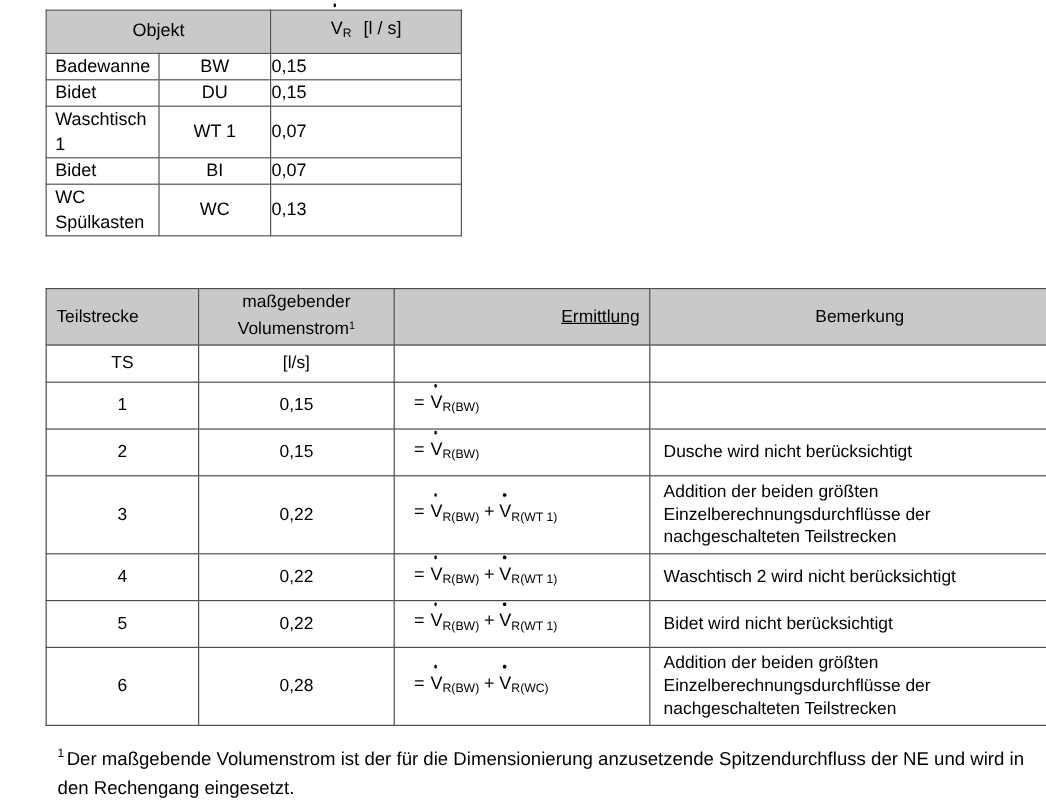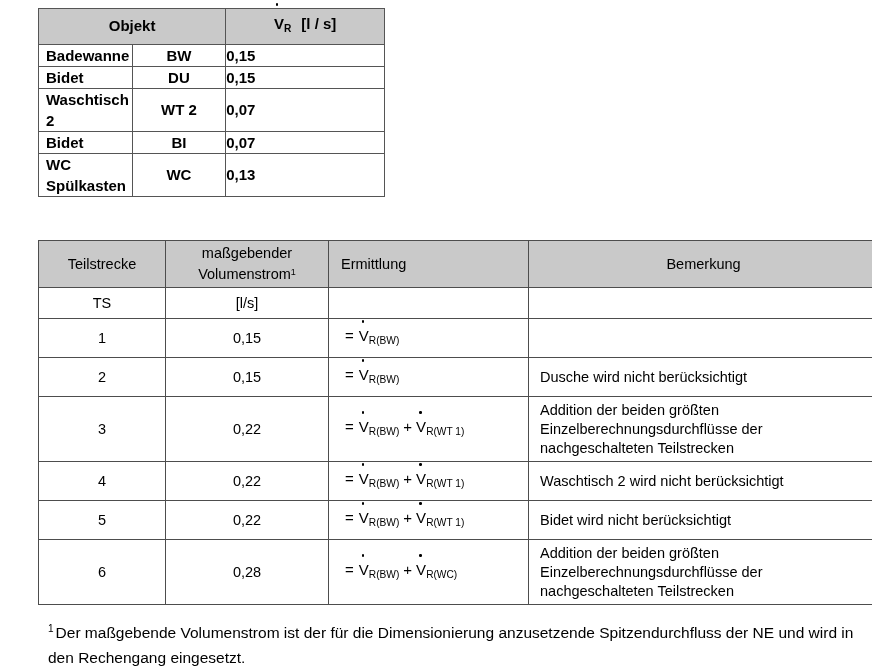--- a/index.html
+++ b/index.html
@@ -22,21 +22,21 @@
     left: 38px;
     top: 8px;
     width: 347px;
     border-collapse: collapse;
     table-layout: fixed;
   }
   #fixtures-table td,
   #fixtures-table th {
     border: 1px solid #555555;
     font-size: 15px;
-    font-weight: bold;
+    font-weight: normal;
     padding: 0;
     height: 21px;
     line-height: 21px;
     vertical-align: middle;
   }
   #fixtures-table thead th {
     background: #c9c9c9;
     border: 1px solid #555555;
     height: 30px;
     line-height: 30px;
@@ -93,21 +93,21 @@
     font-weight: normal;
     vertical-align: middle;
     line-height: 19px;
   }
   #sections-table thead th {
     background: #c9c9c9;
     height: 46px;
     text-align: center;
     font-size: 14.5px;
   }
-  #sections-table .c-ts     { width: 110px; text-align: center; }
+  #sections-table .c-ts     { width: 110px; text-align: left; }
   #sections-table .c-flow   { width: 146px; }
   #sections-table .c-calc   { width: 179px; text-align: left; padding-left: 16px; }
   #sections-table .c-note   { width: 333px; text-align: left; padding-left: 11px; }
   #sections-table tbody tr.unit-row td { height: 30px; }
   #sections-table tbody tr.r-short td  { height: 38px; }
   #sections-table tbody tr.r-tall td   { height: 64px; }
   #sections-table tbody .c-flow,
   #sections-table tbody .c-ts { text-align: center; }
 
   .formula { white-space: nowrap; font-size: 15px; margin-top: 36px; }
@@ -147,22 +147,22 @@
         <td class="col-name">Badewanne</td>
         <td class="col-abbr">BW</td>
         <td class="col-flow">0,15</td>
       </tr>
       <tr>
         <td class="col-name">Bidet</td>
         <td class="col-abbr">DU</td>
         <td class="col-flow">0,15</td>
       </tr>
       <tr>
-        <td class="col-name">Waschtisch 2</td>
-        <td class="col-abbr">WT 2</td>
+        <td class="col-name">Waschtisch 1</td>
+        <td class="col-abbr">WT 1</td>
         <td class="col-flow">0,07</td>
       </tr>
       <tr>
         <td class="col-name">Bidet</td>
         <td class="col-abbr">BI</td>
         <td class="col-flow">0,07</td>
       </tr>
       <tr>
         <td class="col-name">WC Spülkasten</td>
         <td class="col-abbr">WC</td>
@@ -172,21 +172,21 @@
 </table>
 
 <table id="sections-table">
   <thead>
     <tr>
       <th class="c-ts">Teilstrecke</th>
       <th class="c-flow">
         <span>maßgebender</span><br>
         <span>Volumenstrom</span><span class="sup">1</span>
       </th>
-      <th class="c-calc" style="text-align:left;padding-left:12px;">Ermittlung</th>
+      <th class="c-calc" style="text-align:right;padding-left:25px;text-decoration:underline;">Ermittlung</th>
       <th class="c-note" style="text-align:center;padding-left:8px;">Bemerkung</th>
     </tr>
   </thead>
   <tbody id="sections-body">
       <tr class="unit-row">
         <td class="c-ts">TS</td>
         <td class="c-flow">[l/s]</td>
         <td class="c-calc"></td>
         <td class="c-note"></td>
       </tr>

